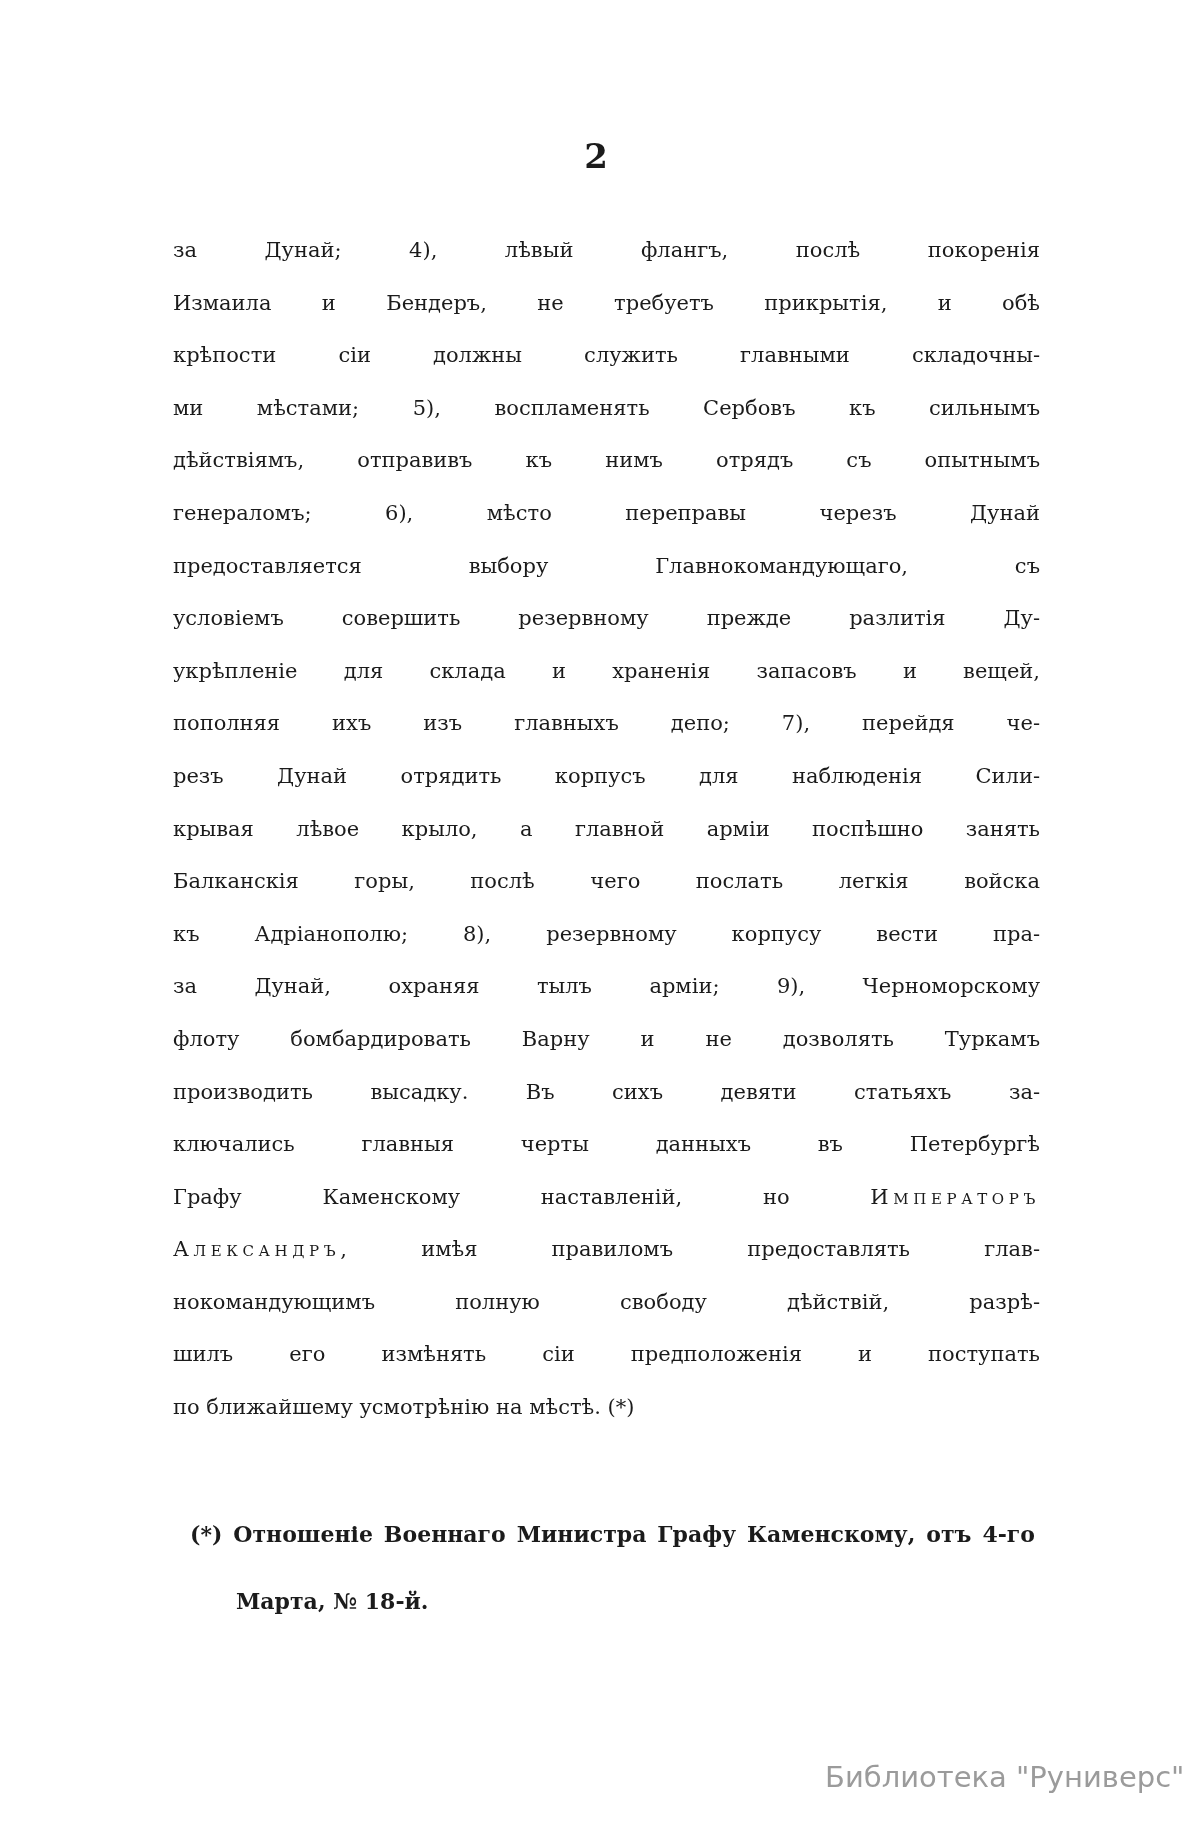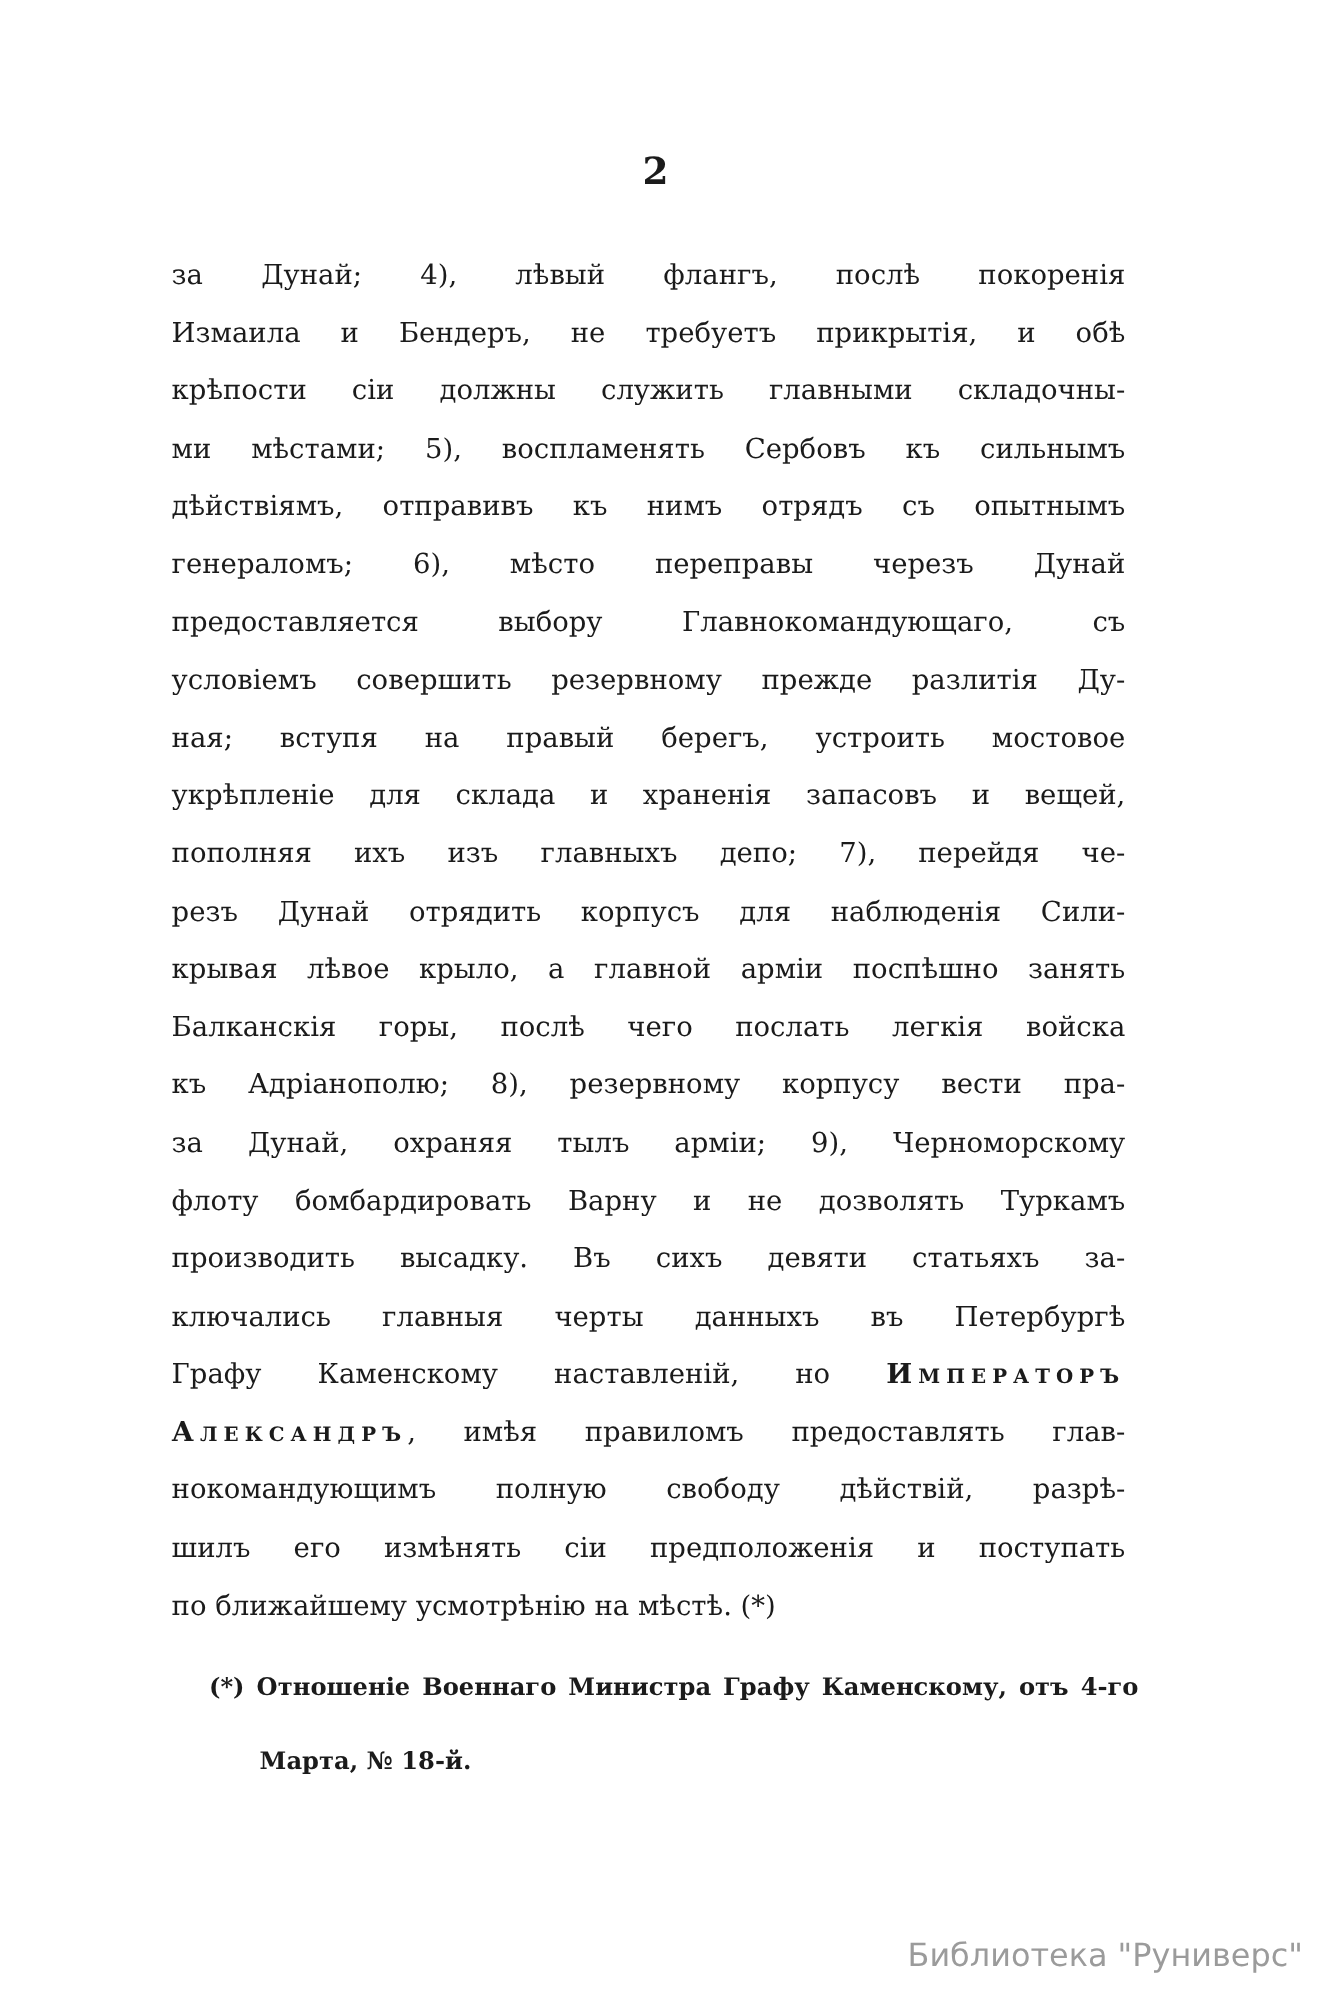--- a/index.html
+++ b/index.html
@@ -18,37 +18,36 @@
     left: 163px;
     width: 867px;
     text-align: center;
     font-size: 34px;
     font-weight: 700;
     letter-spacing: 1px;
   }
   .text-block {
     position: absolute;
     top: 224px;
-    left: 156px;
+    left: 173px;
     width: 867px;
-    font-size: 25px;
+    font-size: 21px;
   }
   .line {
     height: 52.6px;
     line-height: 52.6px;
     text-align: justify;
     text-align-last: justify;
   }
   .line.last {
     text-align-last: left;
   }
   .sc {
     font-variant: small-caps;
     letter-spacing: 0.22em;
-    font-weight: bold;
   }
   .footnote {
     position: absolute;
     top: 1514px;
     left: 190px;
     width: 845px;
     font-size: 22px;
     font-weight: 700;
   }
   .fn-line1 {
@@ -78,21 +77,20 @@
 
 <div class="text-block">
     <div class="line"><span>за Дунай; 4), лѣвый флангъ, послѣ покоренія</span></div>
     <div class="line"><span>Измаила и Бендеръ, не требуетъ прикрытія, и обѣ</span></div>
     <div class="line"><span>крѣпости сіи должны служить главными складочны-</span></div>
     <div class="line"><span>ми мѣстами; 5), воспламенять Сербовъ къ сильнымъ</span></div>
     <div class="line"><span>дѣйствіямъ, отправивъ къ нимъ отрядъ съ опытнымъ</span></div>
     <div class="line"><span>генераломъ; 6), мѣсто переправы черезъ Дунай</span></div>
     <div class="line"><span>предоставляется выбору Главнокомандующаго, съ</span></div>
     <div class="line"><span>условіемъ совершить резервному прежде разлитія Ду-</span></div>
-    <div class="line"><span>ная; вступя на правый берегъ, устроить мостовое</span></div>
     <div class="line"><span>укрѣпленіе для склада и храненія запасовъ и вещей,</span></div>
     <div class="line"><span>пополняя ихъ изъ главныхъ депо; 7), перейдя че-</span></div>
     <div class="line"><span>резъ Дунай отрядить корпусъ для наблюденія Сили-</span></div>
     <div class="line"><span>крывая лѣвое крыло, а главной арміи поспѣшно занять</span></div>
     <div class="line"><span>Балканскія горы, послѣ чего послать легкія войска</span></div>
     <div class="line"><span>къ Адріанополю; 8), резервному корпусу вести пра-</span></div>
     <div class="line"><span>за Дунай, охраняя тылъ арміи; 9), Черноморскому</span></div>
     <div class="line"><span>флоту бомбардировать Варну и не дозволять Туркамъ</span></div>
     <div class="line"><span>производить высадку. Въ сихъ девяти статьяхъ за-</span></div>
     <div class="line"><span>ключались главныя черты данныхъ въ Петербургѣ</span></div>

